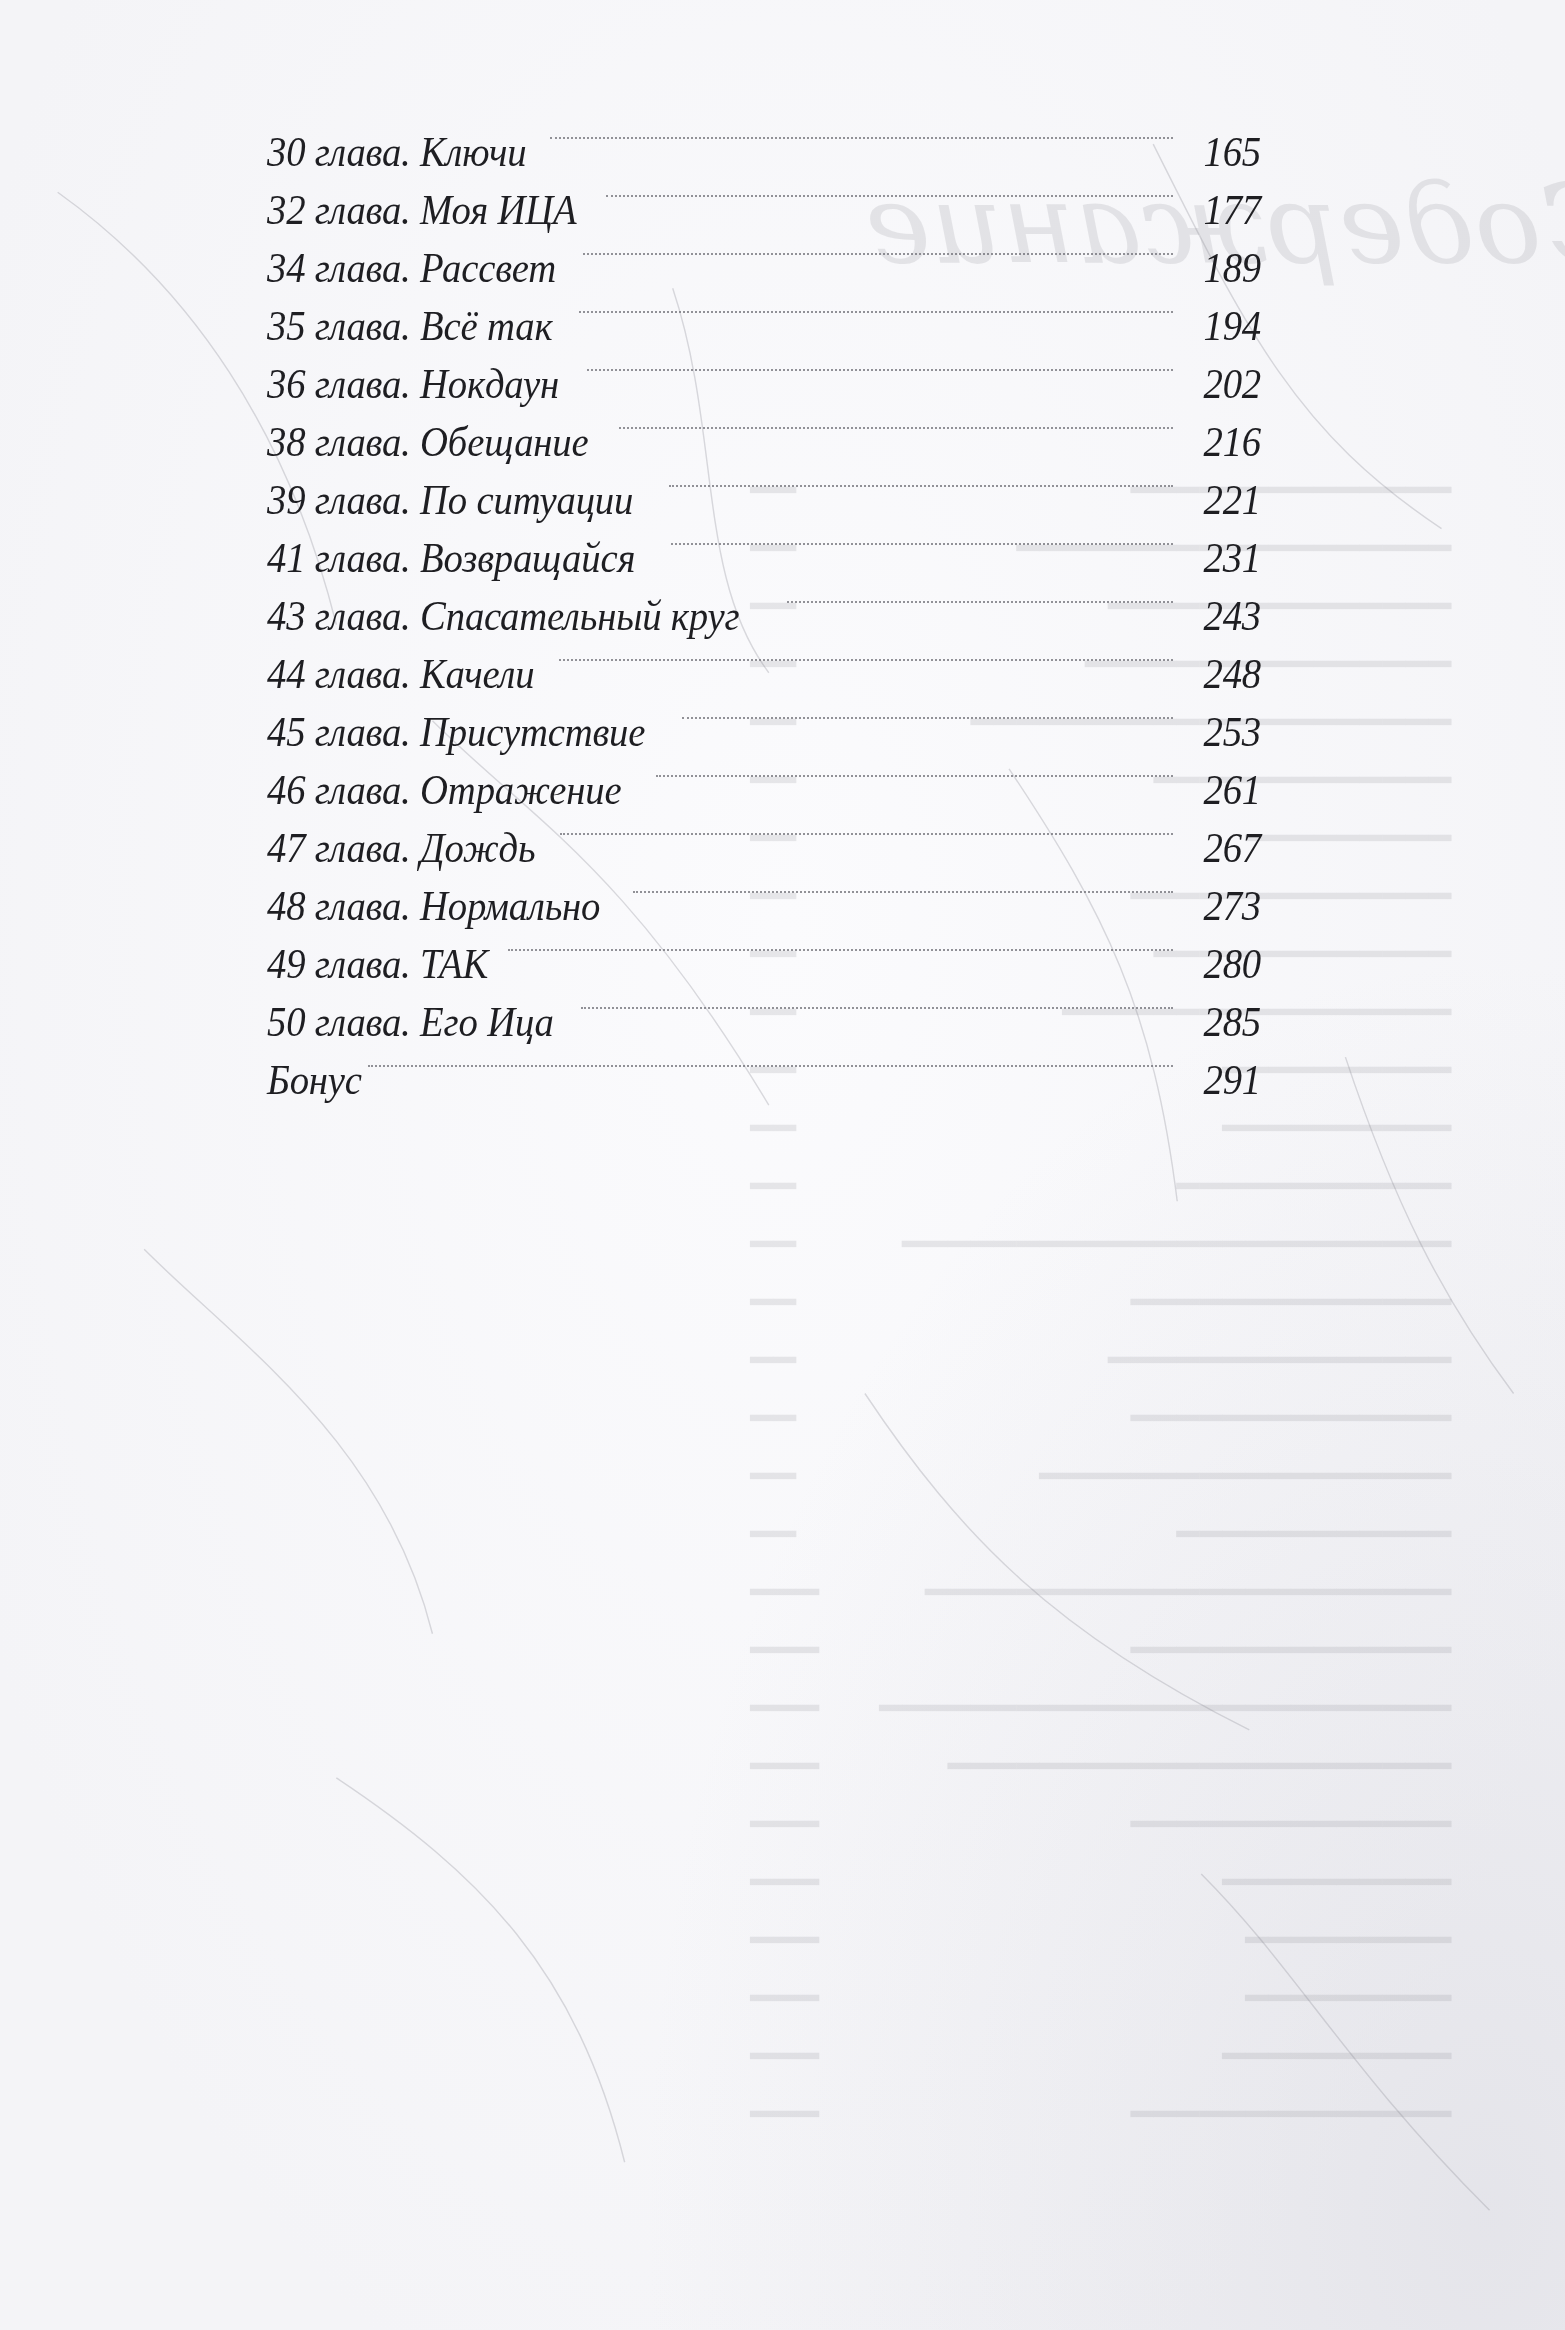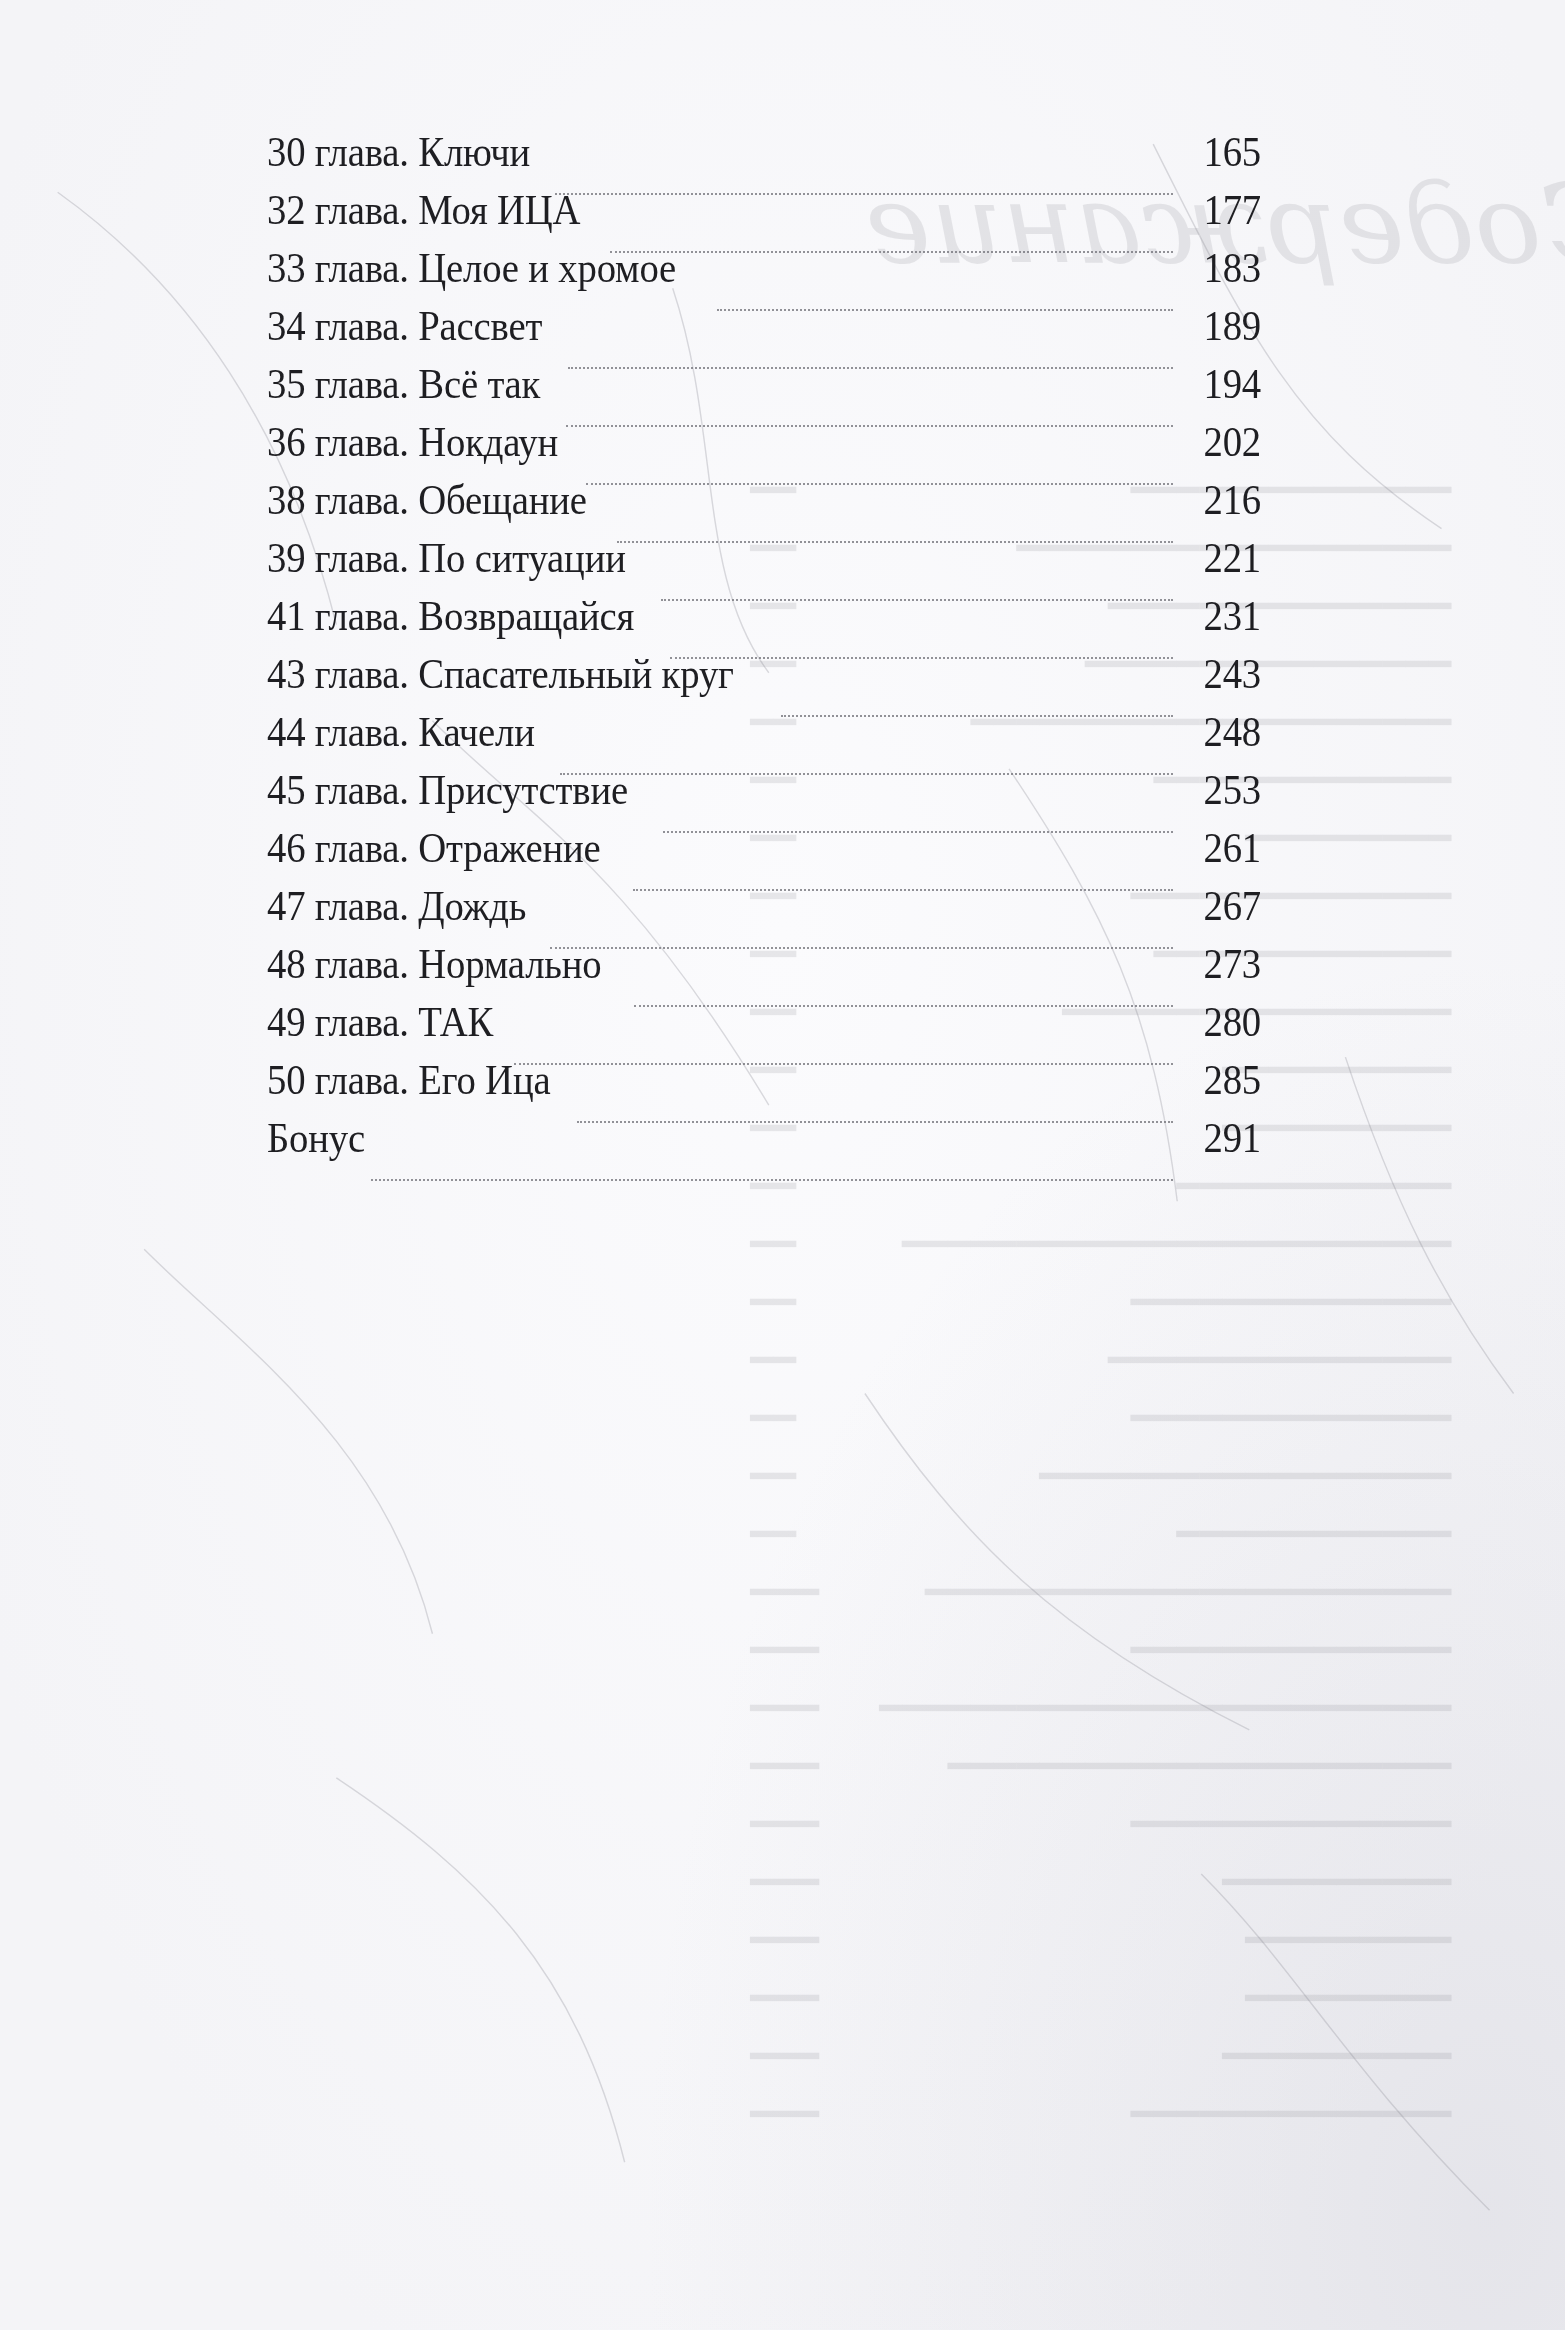--- a/index.html
+++ b/index.html
@@ -59,26 +59,27 @@
       pointer-events: none;
     }
     .toc {
       position: absolute;
       left: 267px;
       top: 123px;
       width: 994px;
     }
     .toc-row {
       display: flex;
-      align-items: flex-end;
+      align-items: flex-start;
       height: 58px;
       font-size: 43px;
       line-height: 58px;
       color: #1e1e22;
       letter-spacing: -0.2px;
+      font-style: italic;
     }
     .toc-title {
       white-space: nowrap;
       flex: 0 0 auto;
       transform: scaleX(0.9);
       transform-origin: left center;
     }
     .leader {
       flex: 1 1 auto;
       margin: 0 8.7px 0 -4.8px;
@@ -243,25 +244,20 @@
       <span class="toc-title">30 глава. Ключи</span>
       <span class="leader"></span>
       <span class="toc-page">165</span>
     </div>
   <div class="toc-row">
       <span class="toc-title">32 глава. Моя ИЦА</span>
       <span class="leader"></span>
       <span class="toc-page">177</span>
     </div>
   <div class="toc-row">
-      <span class="toc-title">33 глава. Целое и хромое</span>
-      <span class="leader"></span>
-      <span class="toc-page">183</span>
-    </div>
-  <div class="toc-row">
       <span class="toc-title">34 глава. Рассвет</span>
       <span class="leader"></span>
       <span class="toc-page">189</span>
     </div>
   <div class="toc-row">
       <span class="toc-title">35 глава. Всё так</span>
       <span class="leader"></span>
       <span class="toc-page">194</span>
     </div>
   <div class="toc-row">

